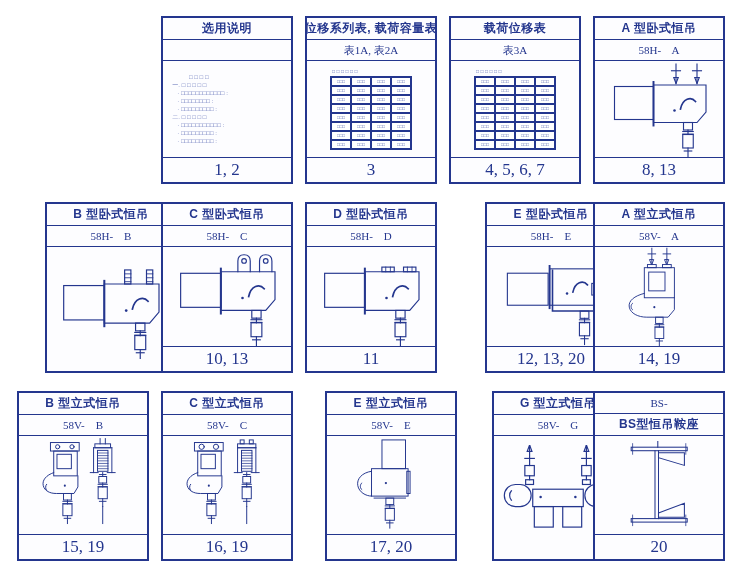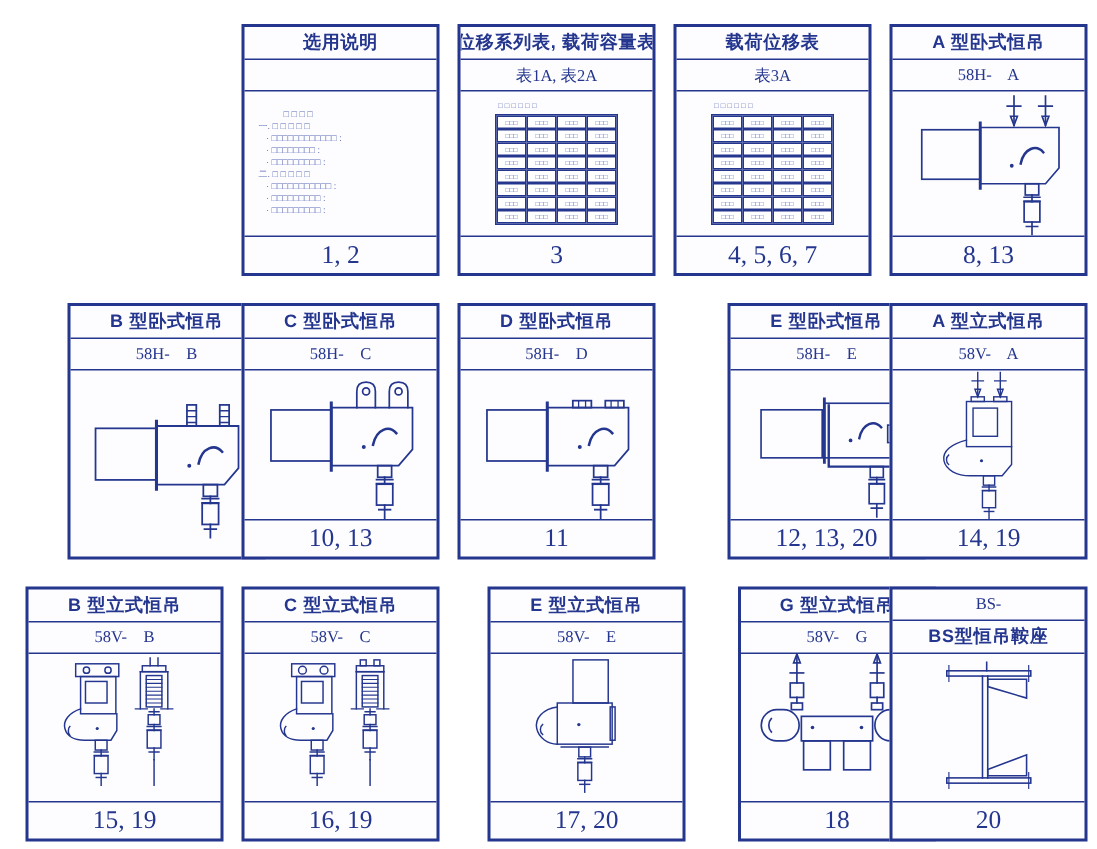--- a/index.html
+++ b/index.html
@@ -426,21 +426,20 @@
       <rect x="110" y="50" width="34" height="28" rx="14"></rect>
       <path d="M17,58 C14,61 14,67 17,70"></path>
       <path d="M135,58 C138,61 138,67 135,70"></path>
       <rect x="44" y="56" width="64" height="22"></rect>
       <circle class="fl" cx="54" cy="66" r="1.6"></circle>
         <circle class="fl" cx="98" cy="66" r="1.6"></circle>
       <rect x="46" y="78" width="24" height="26"></rect>
       <rect x="82" y="78" width="24" height="26"></rect>
     </svg>
   </div>
-  <div class="band footer">18</div>
 </div>
 
 <div class="cell" style="left:593px;top:391px;height:170px;">
   <div class="band subtitle">BS-</div>
   <div class="band title">BS型恒吊鞍座</div>
   <div class="content">
     <svg class="draw" viewBox="0 0 132 140" height="100">
       <line x1="64" y1="8" x2="64" y2="16"></line>
       <rect x="26" y="16" width="80" height="5"></rect>
       <line class="th" x1="28" y1="11" x2="28" y2="26"></line>

